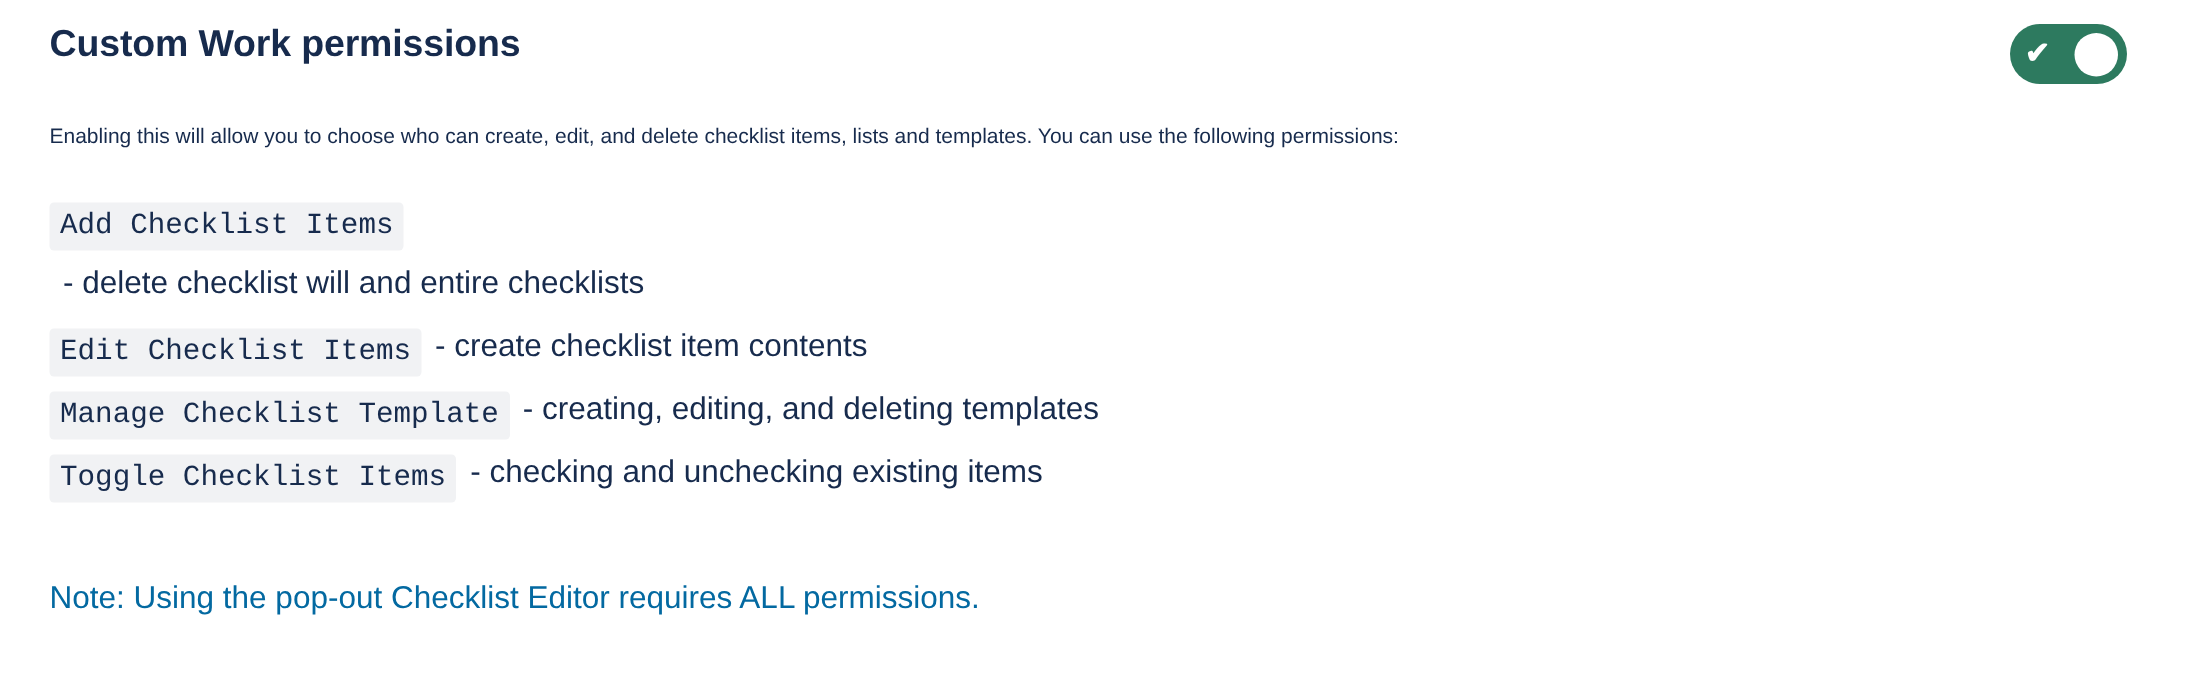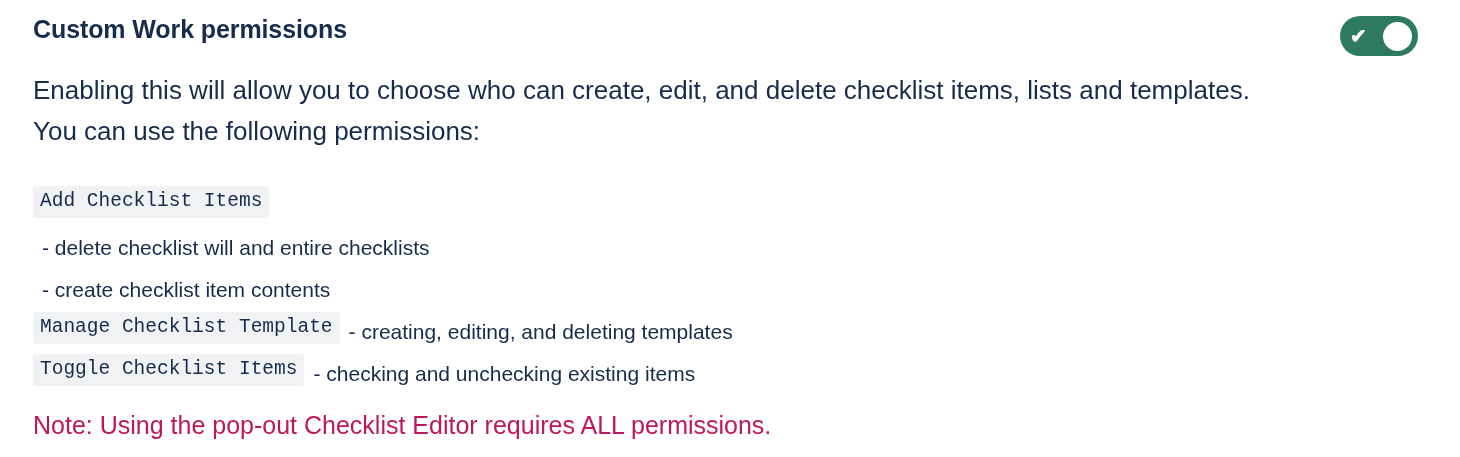--- a/index.html
+++ b/index.html
@@ -58,54 +58,54 @@
     margin-left: 4px;
     font-weight: bold;
   }
   .toggle .knob {
     width: 29px;
     height: 29px;
     border-radius: 50%;
     background: #ffffff;
   }
   .intro {
-    font-size: 26px;
+    font-size: 14px;
     line-height: 41px;
     color: #172b4d;
     max-width: 1240px;
     margin-top: 14px;
   }
   .perm-list {
     margin-top: 24px;
   }
   .perm-row {
     display: flex;
-    align-items: flex-end;
+    align-items: flex-start;
     height: 42px;
     font-size: 21px;
     color: #172b4d;
   }
   code.perm-code {
     font-family: "Liberation Mono", monospace;
     font-size: 19.5px;
     background: #f1f2f4;
     color: #172b4d;
     padding: 3px 7px 4px 7px;
     border-radius: 3px;
     white-space: pre;
     line-height: 1.3;
   }
   .perm-desc {
     margin-left: 9px;
     white-space: pre;
   }
   .note {
-    margin-top: 25px;
-    font-size: 25px;
-    color: #be185d;
+    margin-top: 42px;
+    font-size: 21px;
+    color: #0369a1;
   }
 </style>
 </head>
 <body>
 
 <div class="panel">
 
   <div class="header-row">
     <h1 class="title">Custom Work permissions</h1>
     <div class="toggle">
@@ -120,20 +120,21 @@
 
     <div class="perm-row">
       <code class="perm-code">Add Checklist Items</code>
     </div>
 
     <div class="perm-row">
       <span class="perm-desc">- delete checklist will and entire checklists</span>
     </div>
 
     <div class="perm-row">
+      <code class="perm-code">Edit Checklist Items</code>
       <span class="perm-desc">- create checklist item contents</span>
     </div>
 
     <div class="perm-row">
       <code class="perm-code">Manage Checklist Template</code>
       <span class="perm-desc">- creating, editing, and deleting templates</span>
     </div>
 
     <div class="perm-row">
       <code class="perm-code">Toggle Checklist Items</code>

